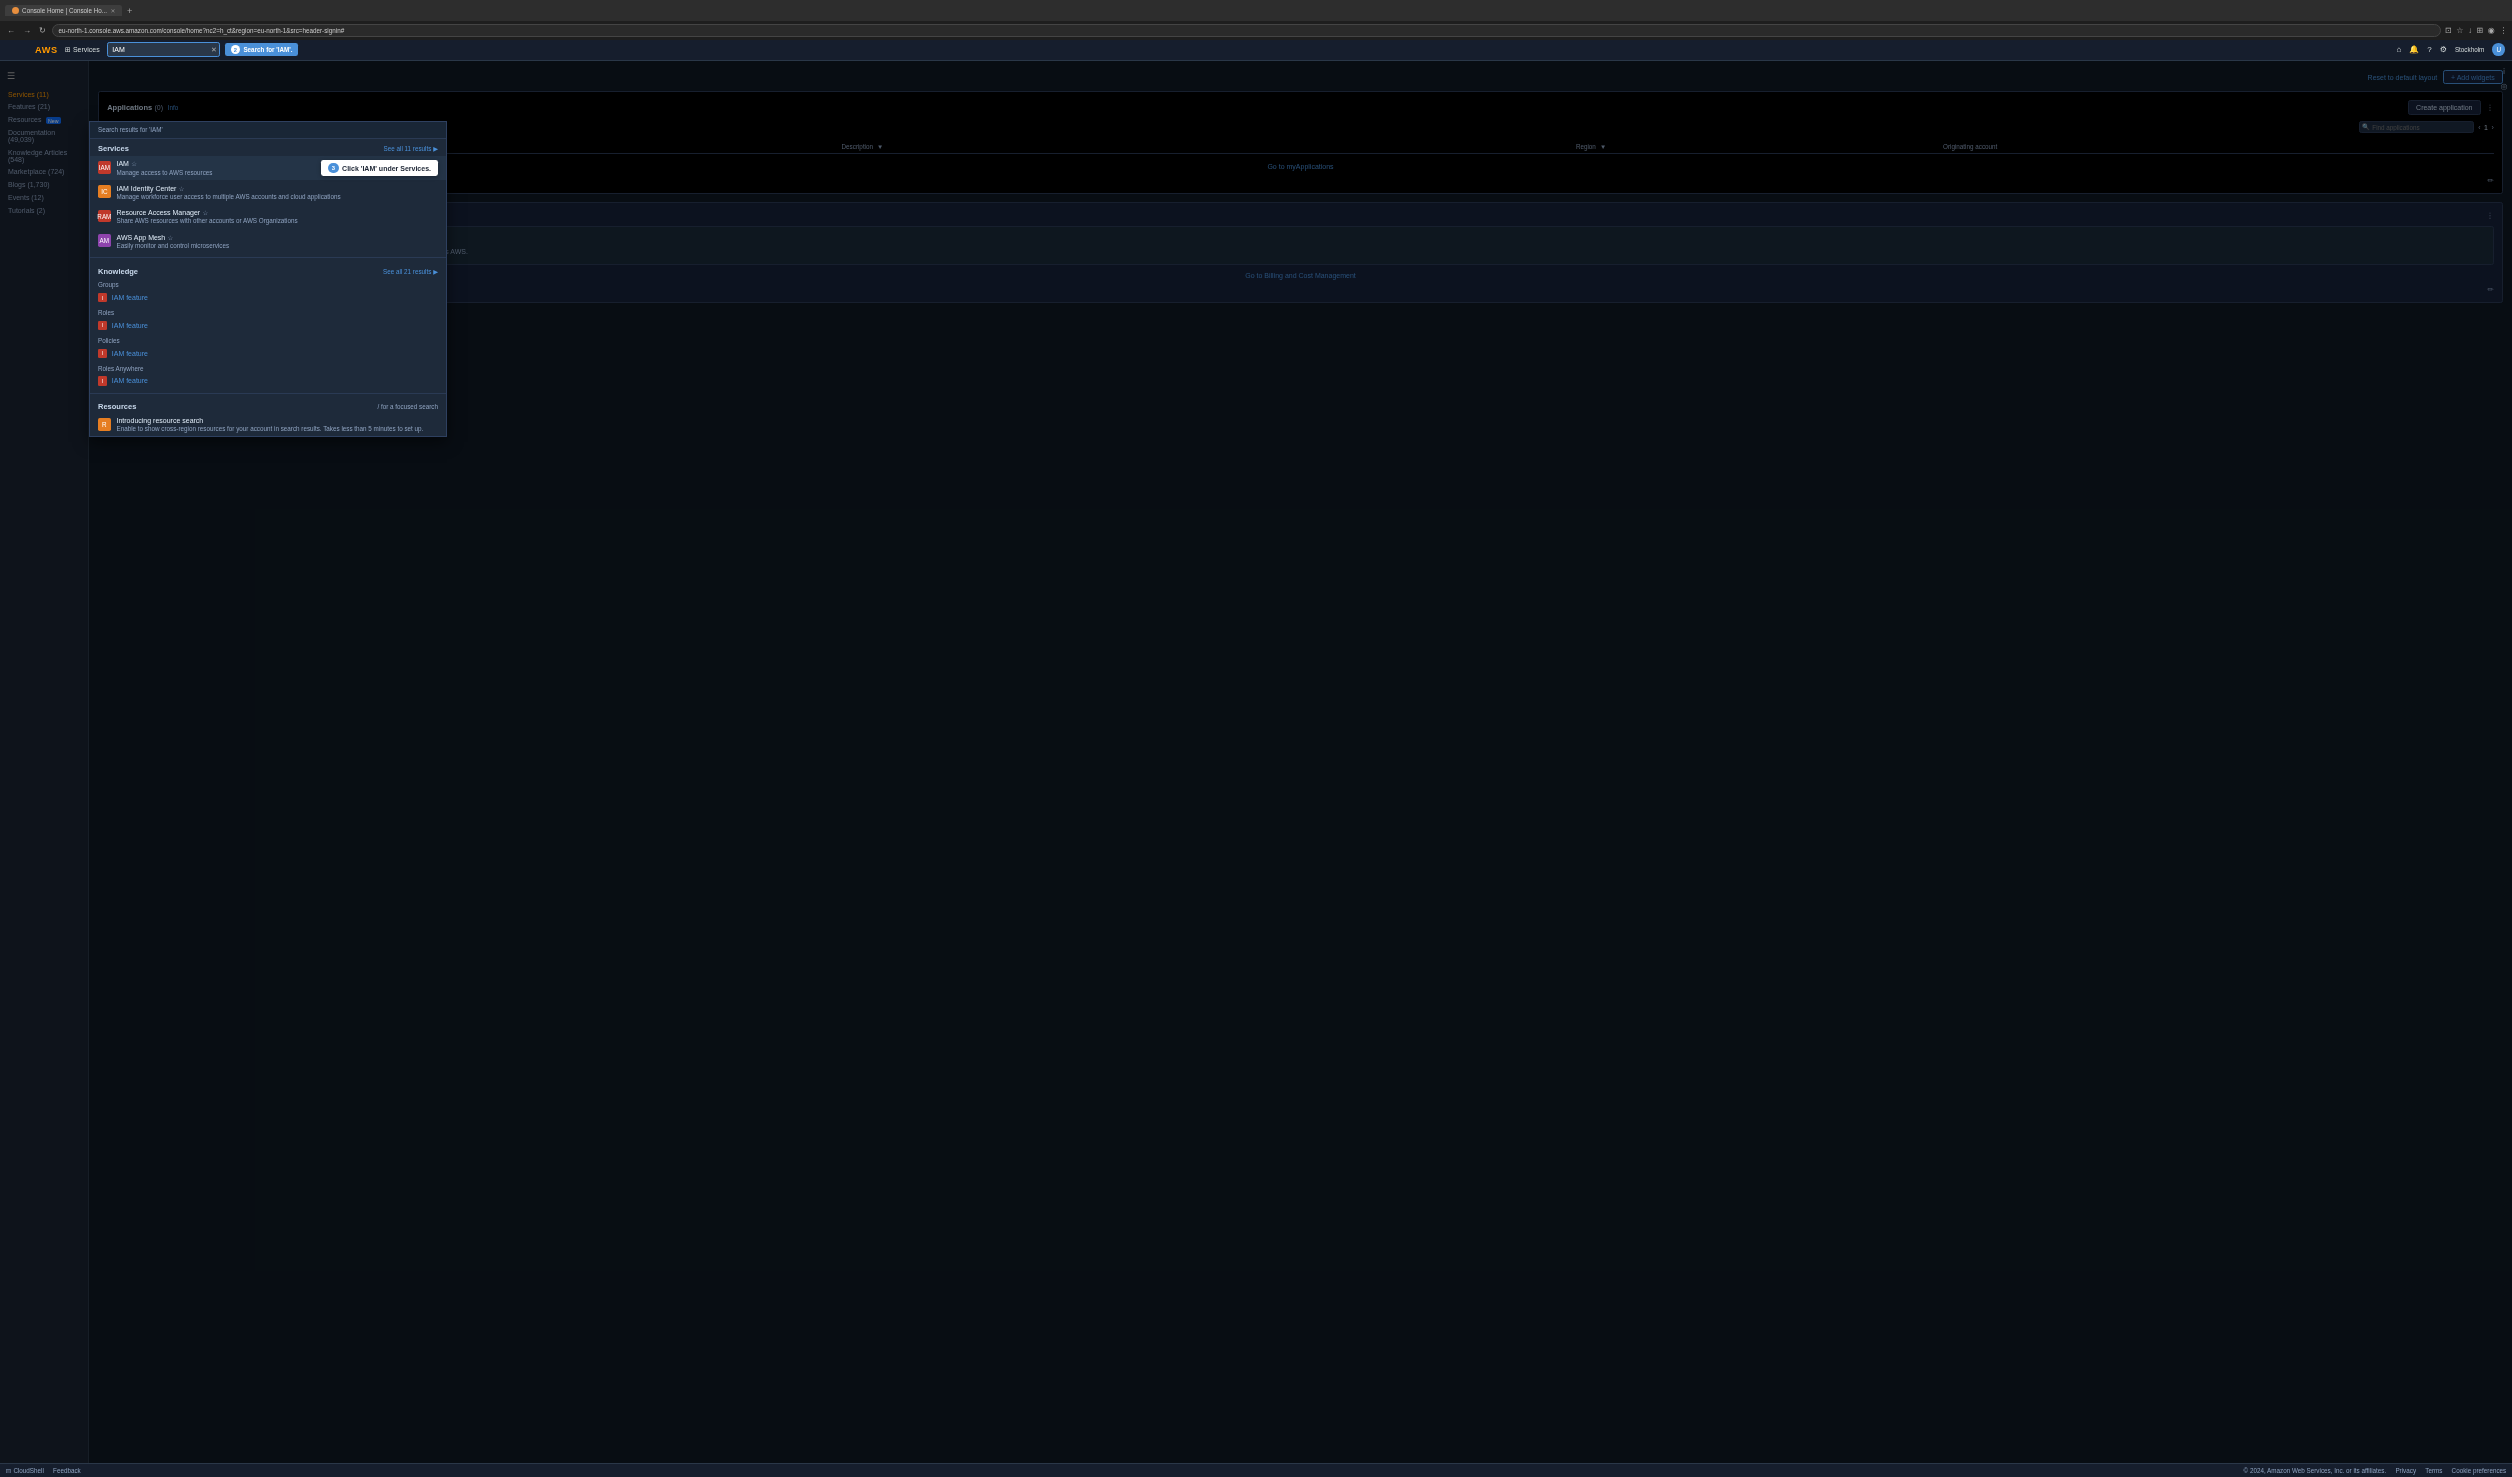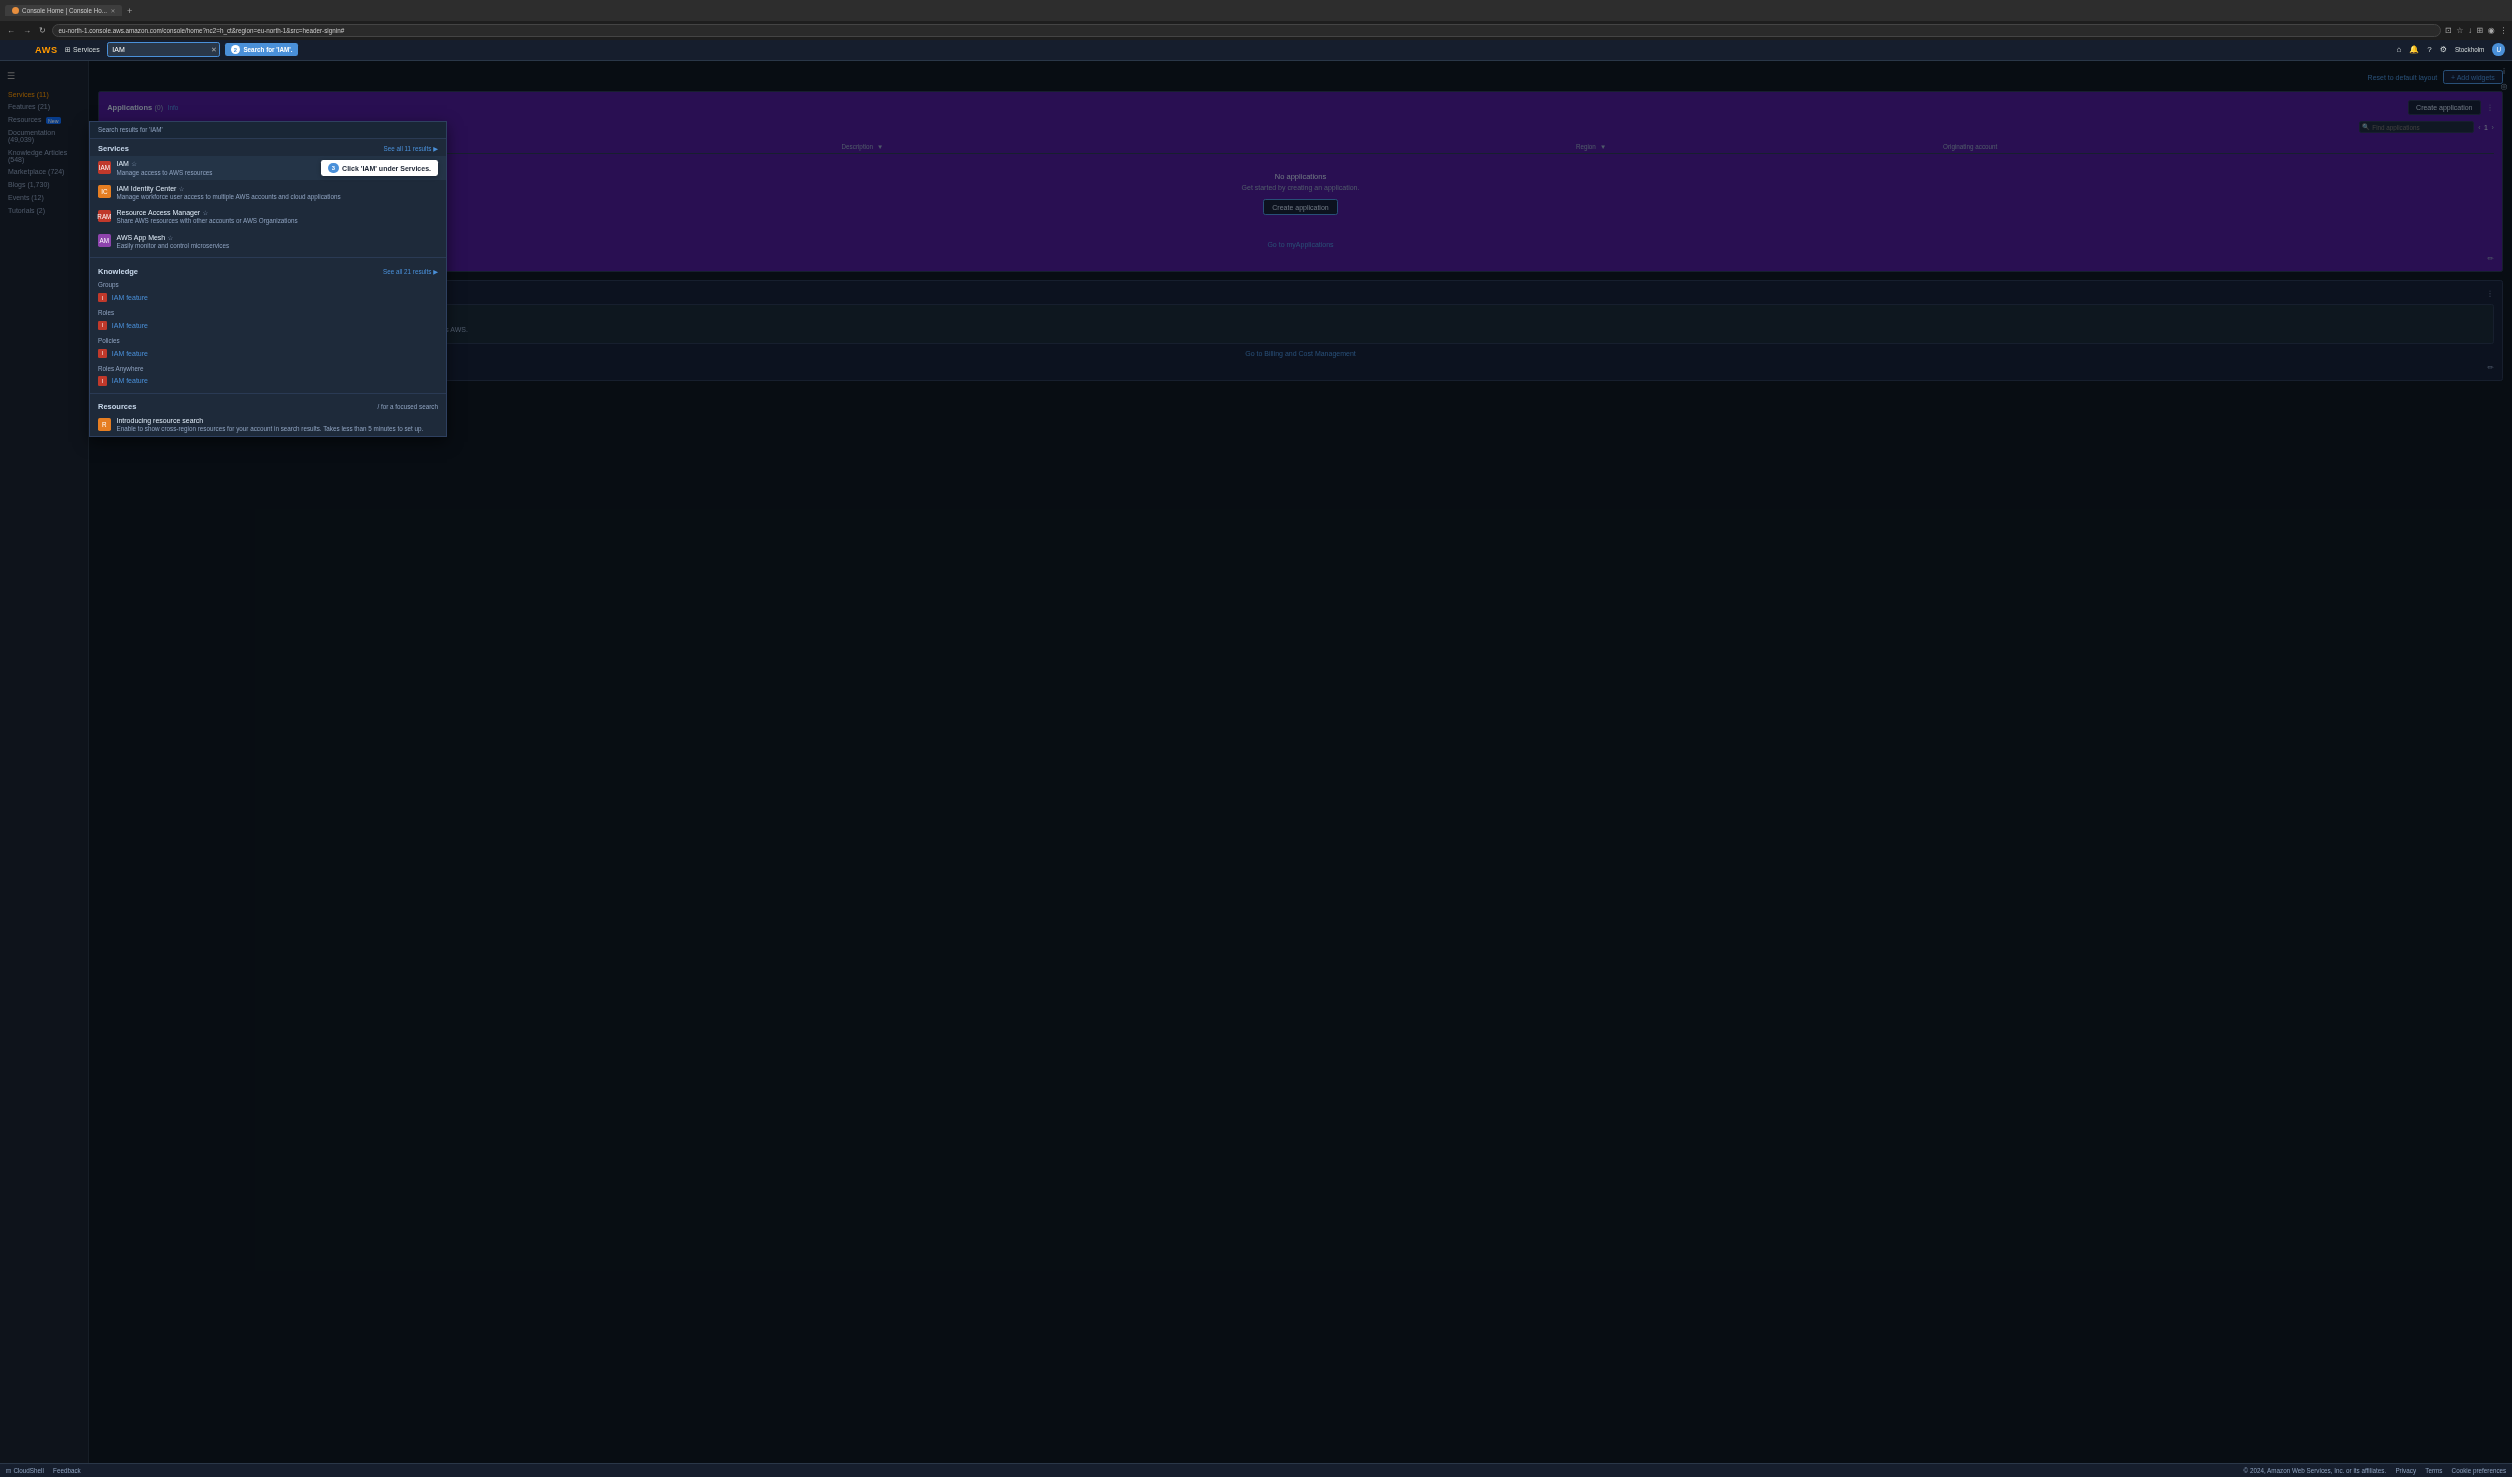--- a/index.html
+++ b/index.html
@@ -357,21 +357,21 @@
       font-size: 7px;
       padding: 2.9px 7px;
       border-radius: 2.3px;
       cursor: pointer;
       display: flex;
       align-items: center;
       gap: 2.3px;
     }
 
     .widget-box {
-      background: #4c1d95;
+      background: #000000;
       border: 0.6px solid #2a3a54;
       border-radius: 2.3px;
       margin-bottom: 8px;
       padding: 8px;
     }
     .widget-title-row {
       display: flex;
       align-items: center;
       justify-content: space-between;
       margin-bottom: 5.8px;
@@ -806,25 +806,20 @@
           </div>
           <div class="col-region">
             <span>Region</span>
             <span class="sort-icon">▼</span>
           </div>
           <div class="col-account">
             <span>Originating account</span>
           </div>
         </div>
 
-        <div class="no-apps-area">
-          <div class="no-apps-title">No applications</div>
-          <div class="no-apps-desc">Get started by creating an application.</div>
-          <button class="create-app-btn">Create application</button>
-        </div>
 
         <div class="go-link">
           <a>Go to myApplications</a>
         </div>
 
         <div style="text-align:right; margin-top:4.6px;">
           <span style="color:#8fa3c0; cursor:pointer;">✏</span>
         </div>
       </div>
 

